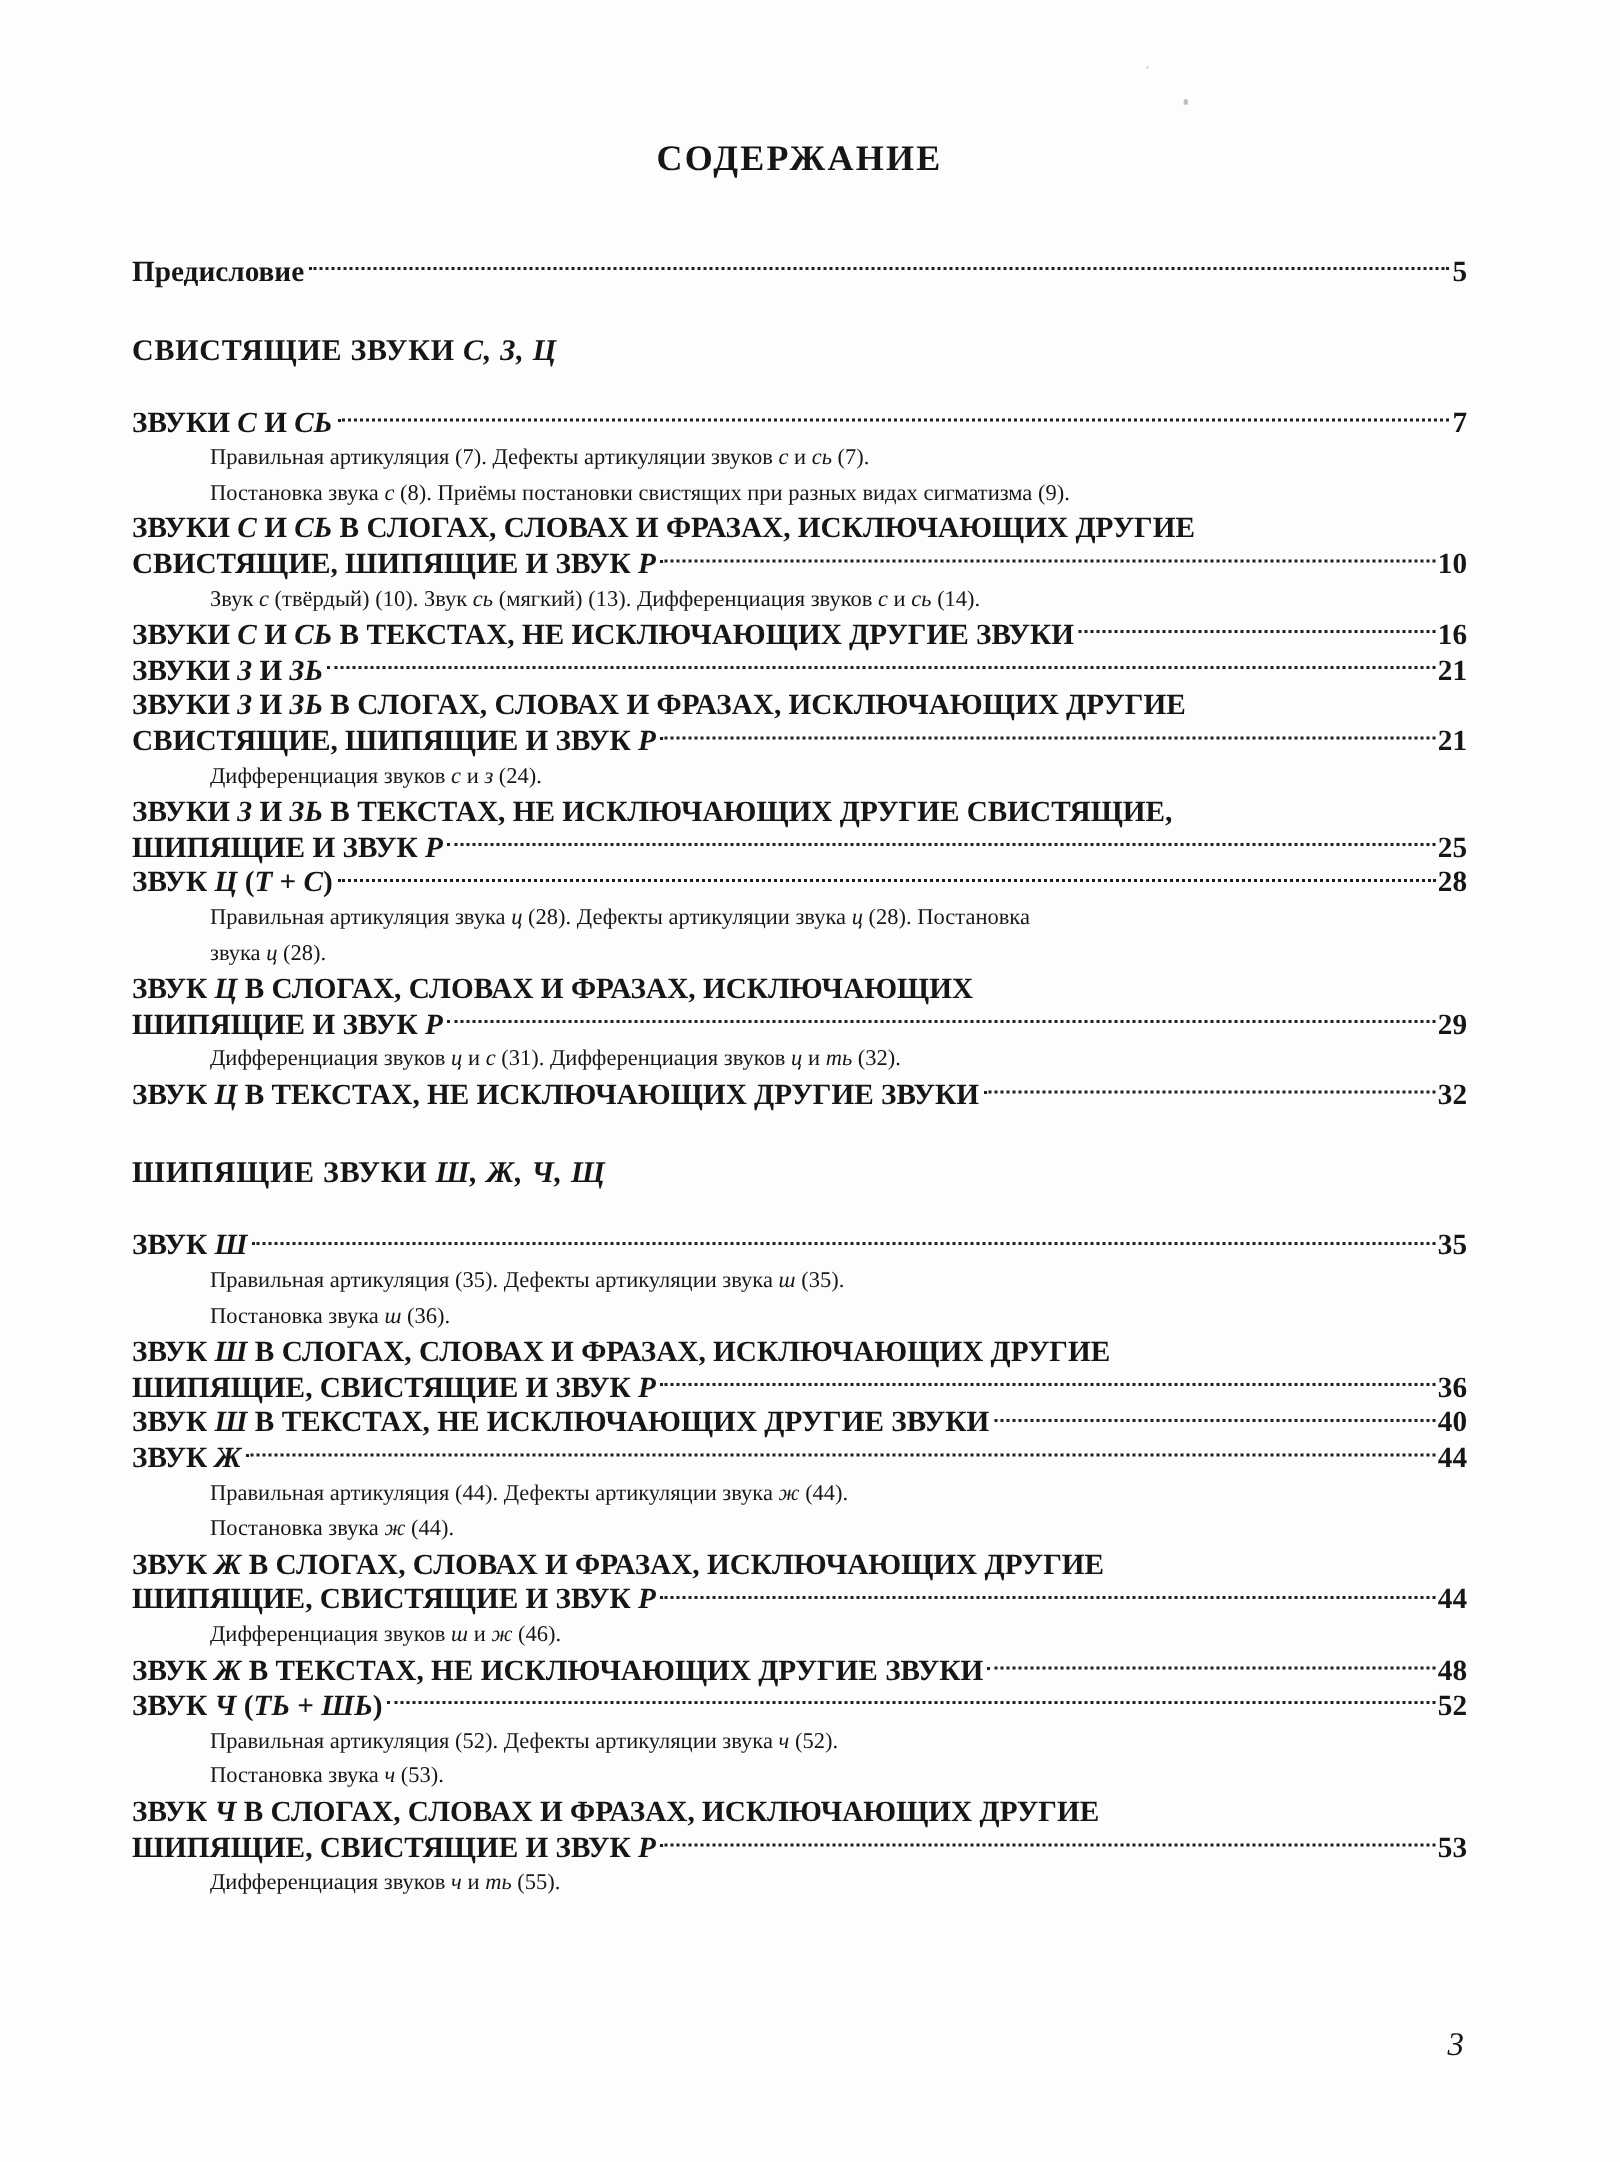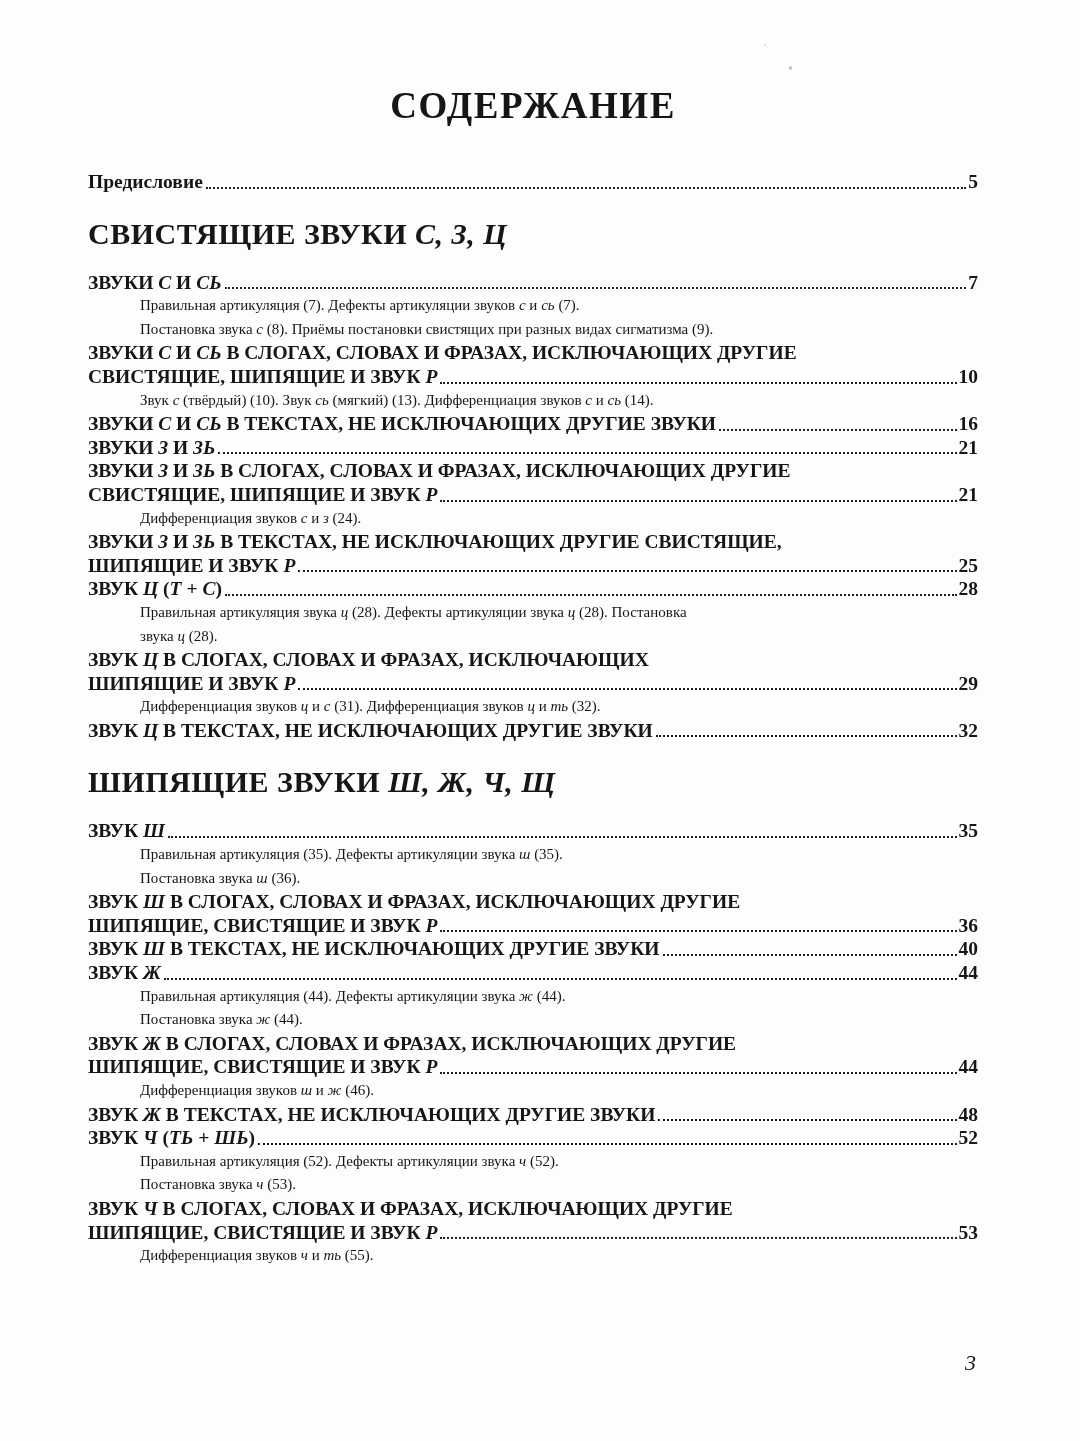--- a/index.html
+++ b/index.html
@@ -8,33 +8,33 @@
     background:#fdfdfb;
     font-family:"Liberation Serif", serif;
     color:#161616;
     position:relative;
     overflow:hidden;
   }
   .content { position:absolute; left:88px; top:0; width:890px; }
   .page-title {
     margin:88px 0 46px 0;
     text-align:center;
-    font-size:37px; font-weight:700; letter-spacing:1.5px;
+    font-size:24px; font-weight:700; letter-spacing:1.5px;
     line-height:36px;
   }
   .section-heading {
-    font-size:30px; font-weight:700; letter-spacing:0.5px;
+    font-size:20px; font-weight:700; letter-spacing:0.5px;
     line-height:38px;
     margin:21px 0 18px 0;
   }
   .section-heading.second { }
   .entry-line, .sub-line { line-height:23.6px; }
   .entry-line { font-weight:700; font-size:19.5px; }
   .sub-line { font-size:15px; padding-left:52px; }
-  .line { display:flex; align-items:flex-end; }
+  .line { display:flex; align-items:center; }
   .line-text { white-space:nowrap; }
   .leader {
     flex:1 1 auto; min-width:10px;
     border-bottom:2.5px dotted #1e1e1e;
     margin:0 2px 5px 3px;
   }
   .page-ref { font-weight:700; white-space:nowrap; }
   .page-number {
     position:absolute; right:104px; top:1350px;
     font-style:italic; font-size:22px; line-height:26px;

